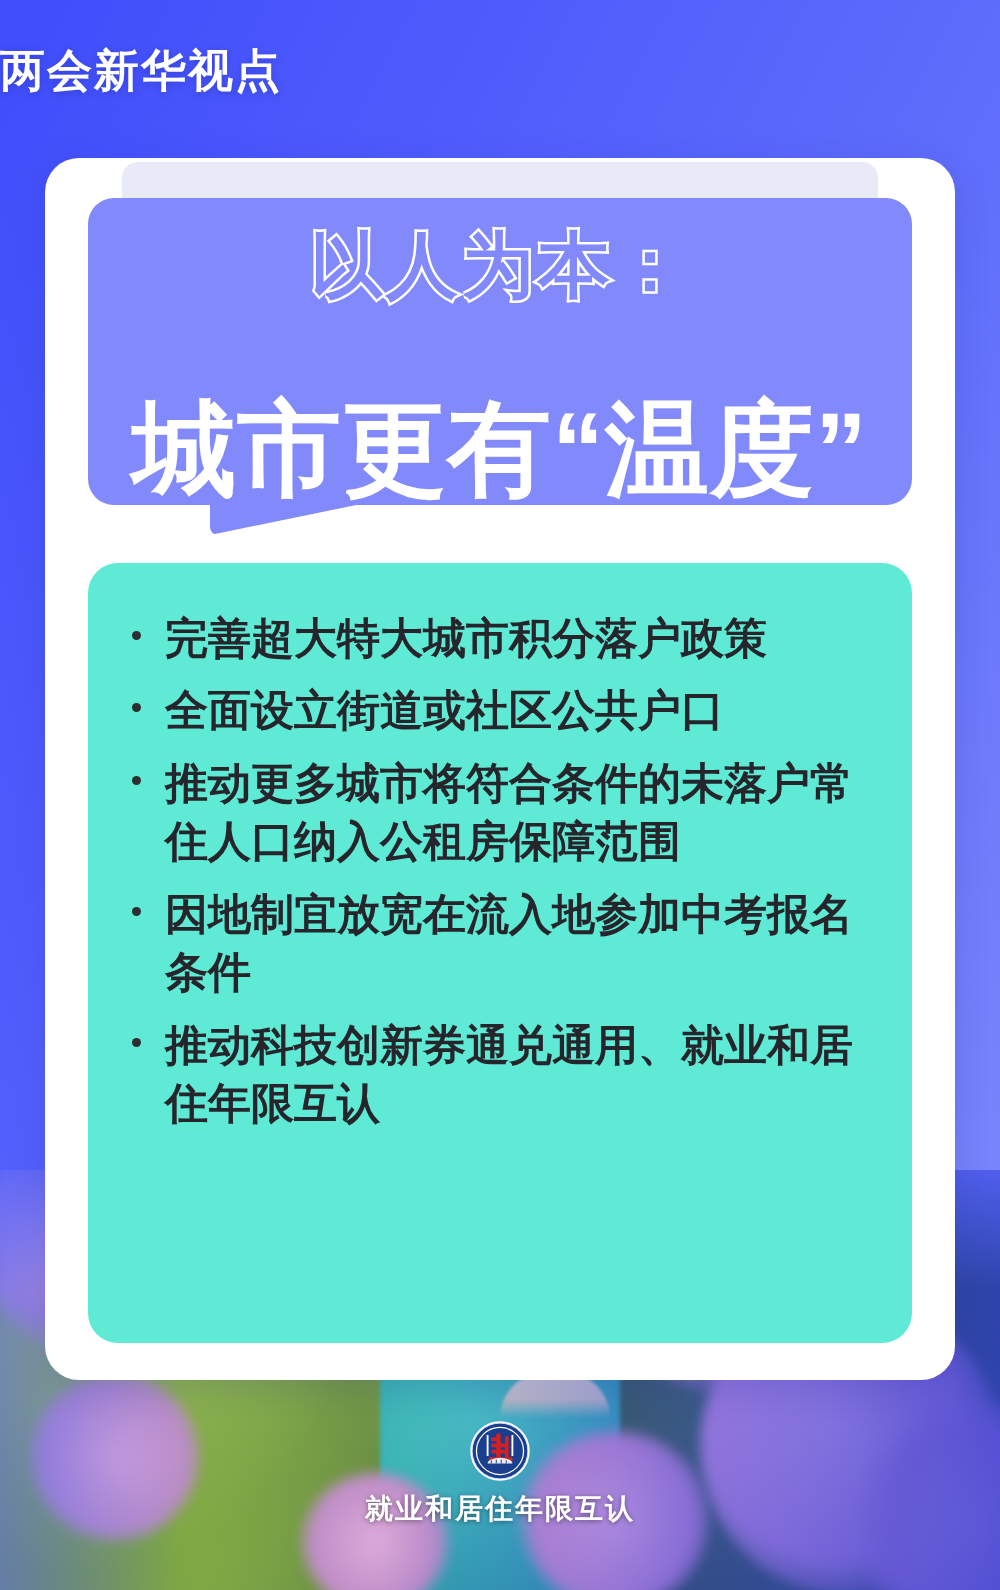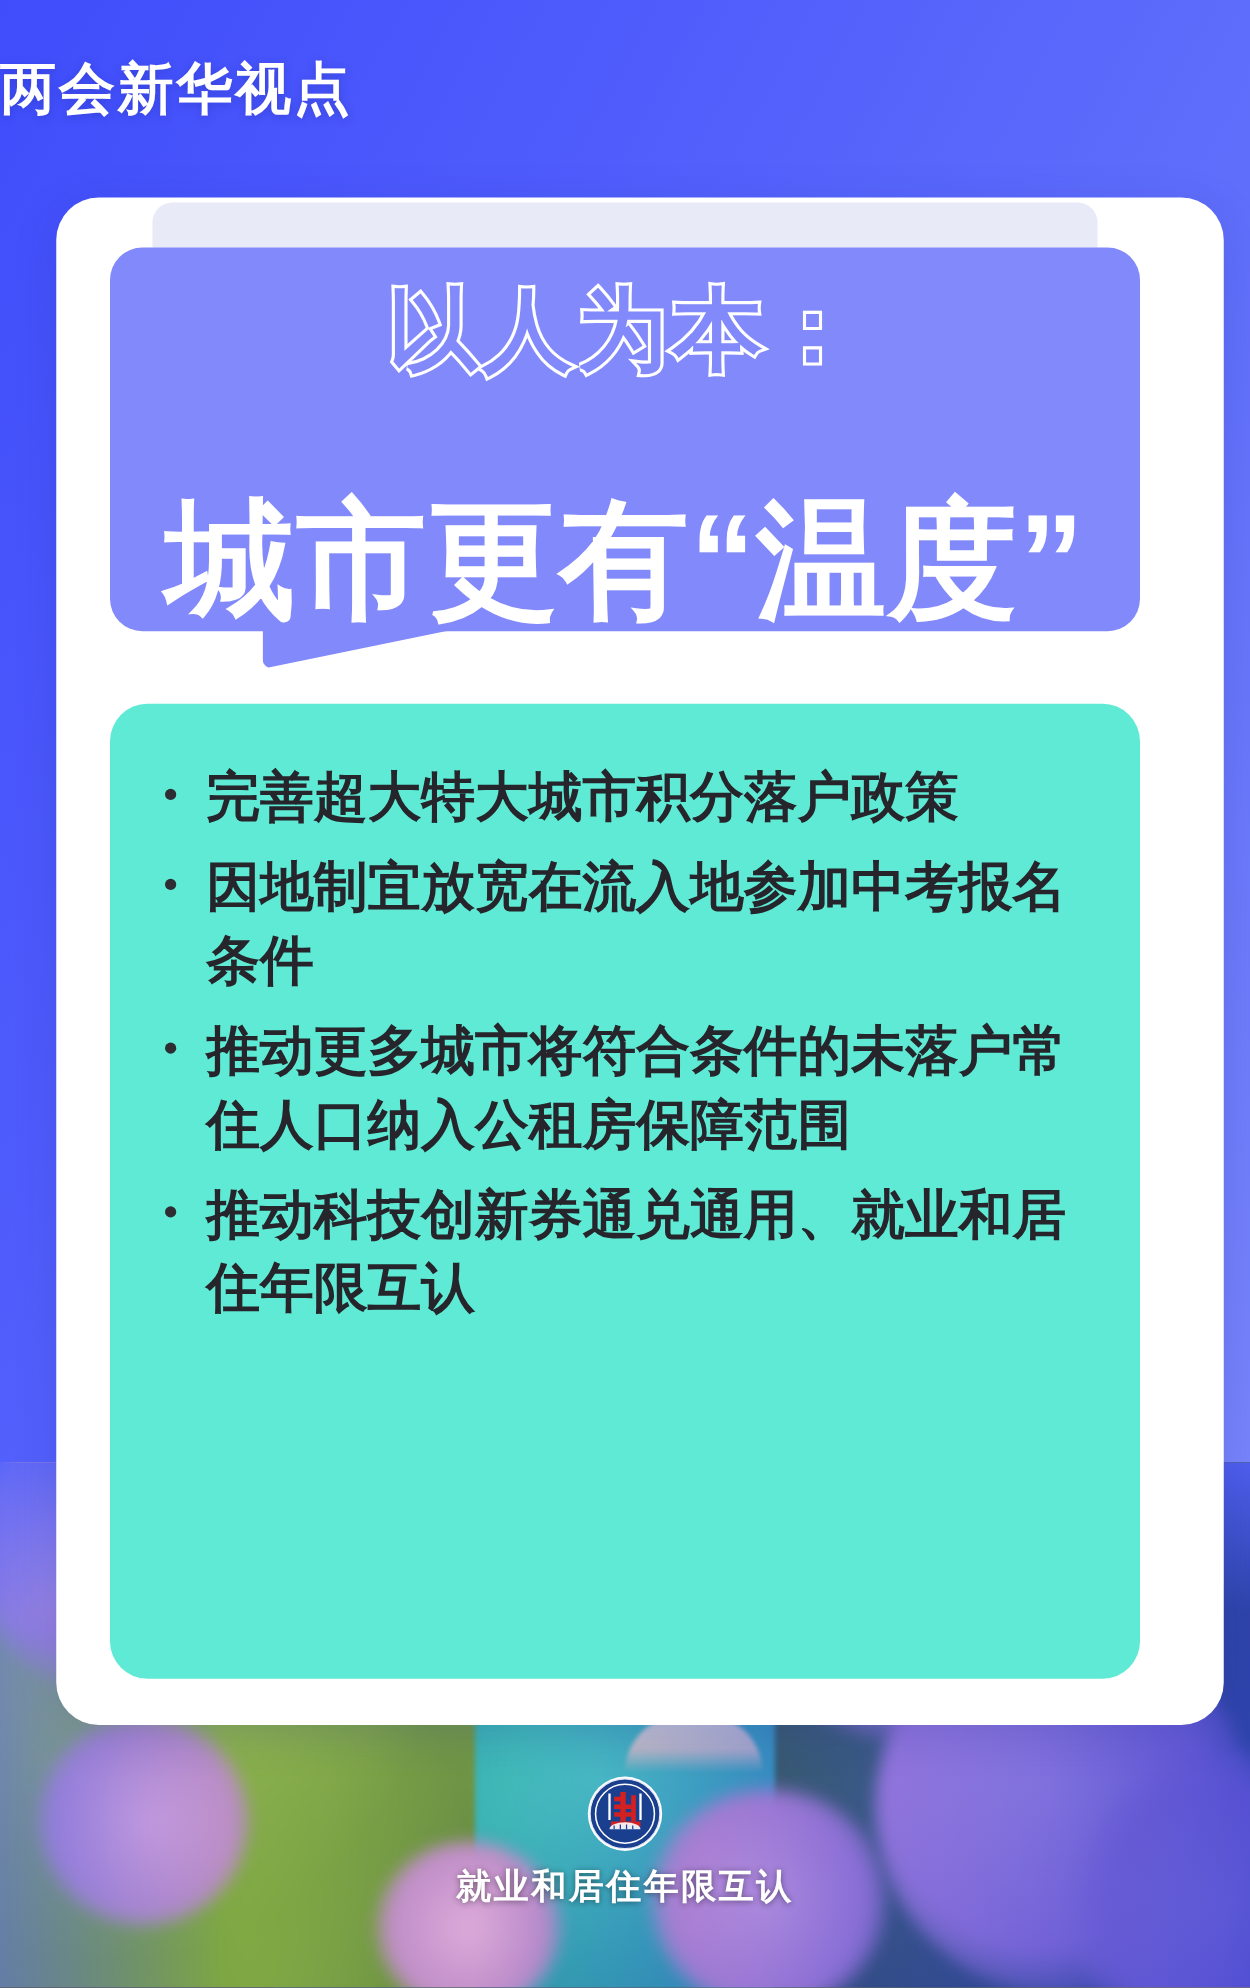--- a/index.html
+++ b/index.html
@@ -156,21 +156,20 @@
   
   .card {
     position: absolute;
     left: 45px;
     top: 158px;
     width: 910px;
     height: 1222px;
     background: #ffffff;
     border-radius: 34px;
     box-shadow: 0 8px 34px rgba(35,45,150,0.18);
-    padding-left: 24px;
   }
 
   
   .top-strip {
     position: absolute;
     left: 77px;
     top: 4px;
     width: 756px;
     height: 52px;
     background: #e8eaf8;
@@ -333,29 +332,33 @@
     <div class="bubble-tail"></div>
 
     <div class="content-panel">
       <div class="bullet-list">
 
         <div class="bullet-item">
           <div class="bullet-dot"><span></span></div>
           <div class="bullet-text">完善超大特大城市积分落户政策</div>
         </div>
 
+        <div class="bullet-item">
+          <div class="bullet-dot"><span></span></div>
+          <div class="bullet-text">全面设立街道或社区公共户口</div>
+        </div>
+
+        <div class="bullet-item">
+          <div class="bullet-dot"><span></span></div>
+          <div class="bullet-text">推动更多城市将符合条件的未落户常住人口纳入公租房保障范围</div>
+        </div>
 
         <div class="bullet-item">
           <div class="bullet-dot"><span></span></div>
           <div class="bullet-text">因地制宜放宽在流入地参加中考报名条件</div>
-        </div>
-
-        <div class="bullet-item">
-          <div class="bullet-dot"><span></span></div>
-          <div class="bullet-text">推动更多城市将符合条件的未落户常住人口纳入公租房保障范围</div>
         </div>
 
         <div class="bullet-item">
           <div class="bullet-dot"><span></span></div>
           <div class="bullet-text">推动科技创新券通兑通用、就业和居住年限互认</div>
         </div>
 
 
       </div>
     </div>

